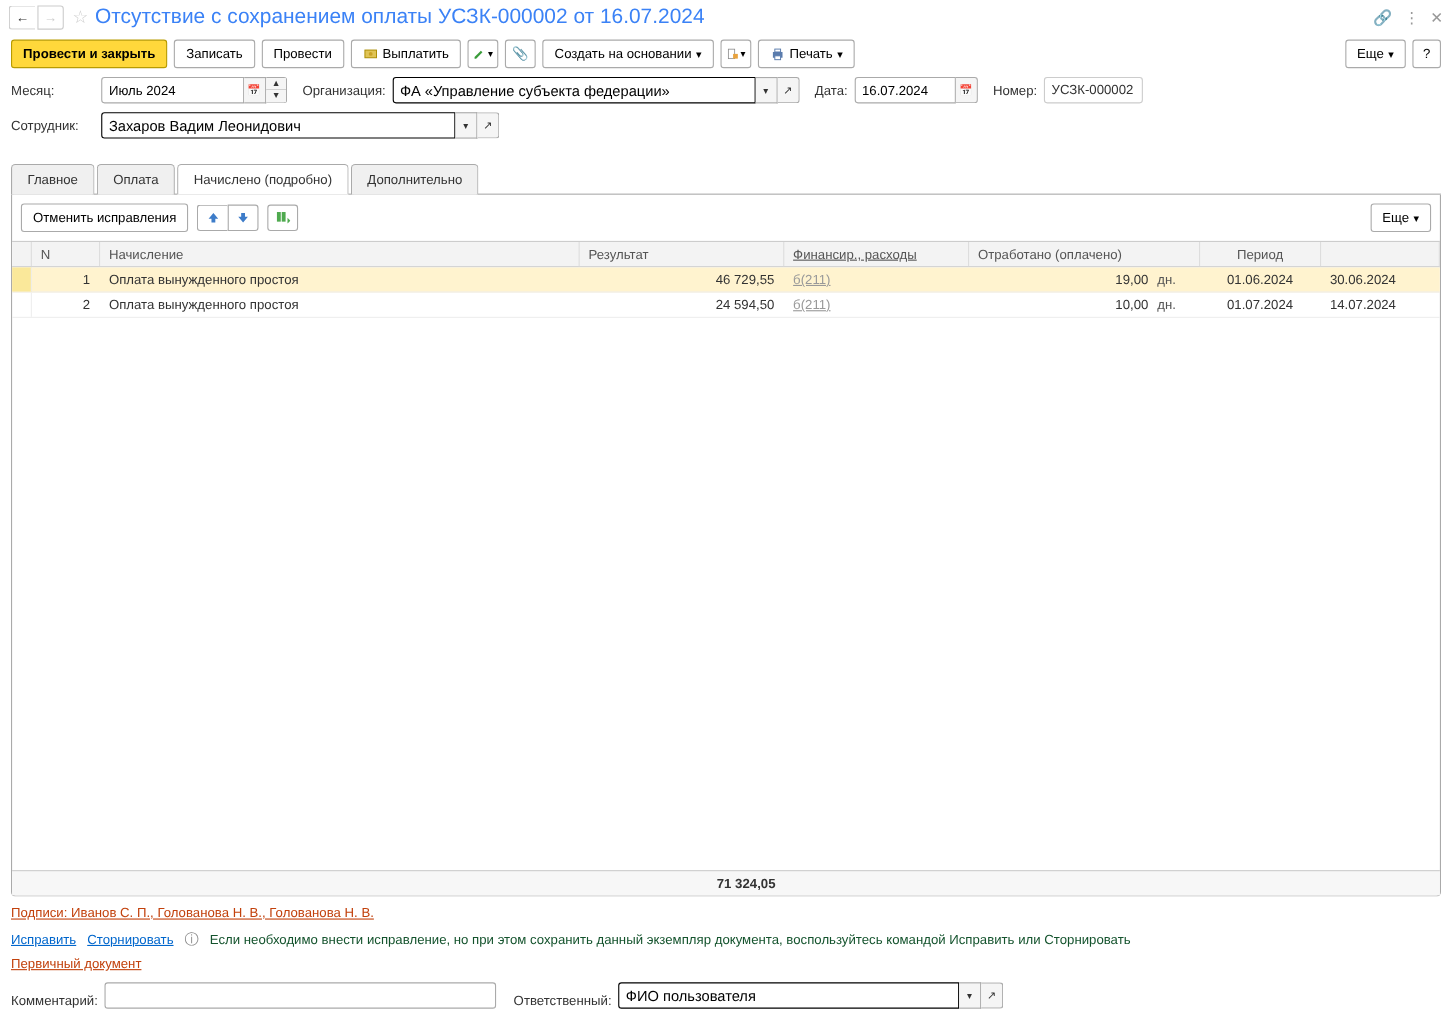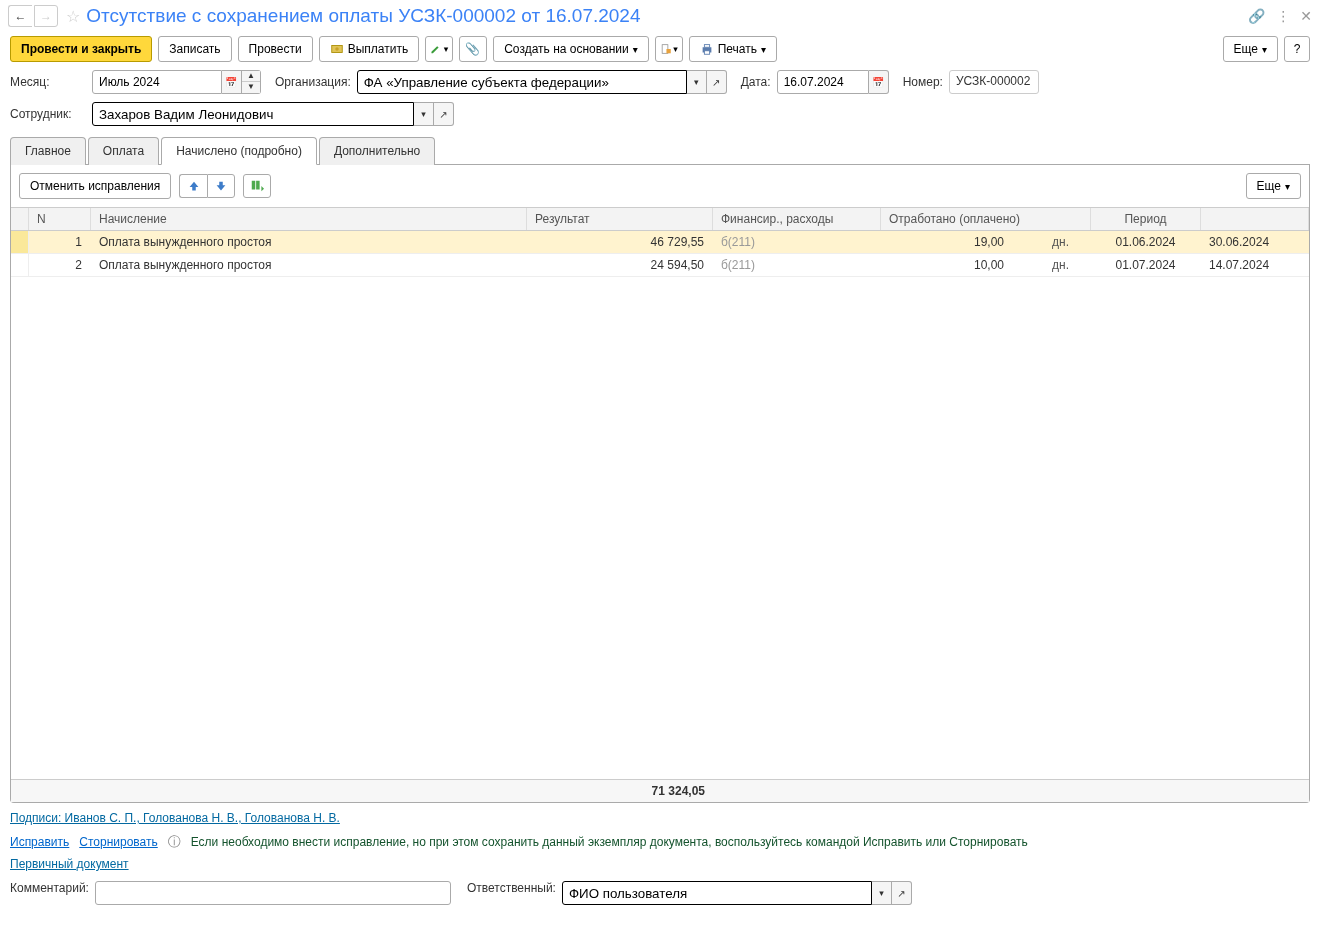--- a/index.html
+++ b/index.html
@@ -25,62 +25,62 @@
     .input-field { border: 1px solid #aaa; border-radius: 3px; padding: 3px 6px; font-size: 12px; height: 24px; }
     .input-month { width: 130px; border-radius: 3px 0 0 3px; }
     .icon-btn { border: 1px solid #aaa; border-left: none; height: 24px; width: 20px; background: #f5f5f5; display: flex; align-items: center; justify-content: center; font-size: 10px; }
     .spinner { display: flex; flex-direction: column; border: 1px solid #aaa; border-left: none; border-radius: 0 3px 3px 0; height: 24px; }
     .spinner-btn { width: 18px; height: 12px; background: #f5f5f5; font-size: 8px; line-height: 10px; text-align: center; cursor: pointer; }
     .spinner-btn:first-child { border-bottom: 1px solid #ccc; }
     .input-org { border: 1px solid #000000; border-radius: 3px 0 0 3px; padding: 3px 6px; height: 24px; }
     .input-btn-dd { border: 1px solid #aaa; border-left: none; height: 24px; width: 20px; background: #f5f5f5; display: flex; align-items: center; justify-content: center; font-size: 9px; }
     .input-btn-open { border: 1px solid #aaa; border-left: none; height: 24px; width: 20px; background: #f5f5f5; display: flex; align-items: center; justify-content: center; font-size: 10px; border-radius: 0 3px 3px 0; margin-right: 8px; }
     .readonly { background: #fff; border: 1px solid #ccc; border-radius: 3px; padding: 3px 6px; height: 24px; }
-    .tabs { display: flex; border-bottom: 1px solid #aaa; margin: 6px 10px 0; }
+    .tabs { display: flex; border-bottom: 1px solid #aaa; margin: 18px 10px 0; }
     .tab { padding: 6px 14px; border: 1px solid #aaa; border-bottom: none; background: #f0f0f0; border-radius: 4px 4px 0 0; margin-right: 2px; cursor: pointer; position: relative; top: 1px; }
     .tab.active { background: #fff; border-bottom: 1px solid #fff; }
     .tab-content { border: 1px solid #aaa; border-top: none; margin: 0 10px; border-radius: 0 0 4px 4px; }
     .tab-toolbar { display: flex; padding: 8px; gap: 8px; align-items: center; }
     .arrow-btn { width: 28px; height: 24px; border: 1px solid #aaa; border-radius: 3px; background: #fff; display: flex; align-items: center; justify-content: center; cursor: pointer; }
     .arrow-btn-group { display: flex; }
     .arrow-btn-group .arrow-btn:first-child { border-radius: 3px 0 0 3px; border-right: none; }
     .arrow-btn-group .arrow-btn:last-child { border-radius: 0 3px 3px 0; }
     .table-container { position: relative; }
     .table-head { display: flex; background: #f3f3f3; border-top: 1px solid #ccc; border-bottom: 1px solid #ccc; }
     .th { padding: 4px 8px; border-right: 1px solid #ddd; color: #555; }
     .col-n { width: 62px; text-align: left; }
     .col-name { width: 436px; }
     .col-result { width: 186px; }
-    .col-fin { width: 168px; }
+    .col-fin { width: 168px; text-decoration: underline; }
     .col-worked { width: 210px; }
     .col-period { width: 110px; text-align: center; }
     .col-period2 { flex: 1; }
     .table-body { height: 548px; overflow-y: auto; }
     .tr { display: flex; border-bottom: 1px solid #eee; }
     .tr.highlight { background: #fff3cf; }
     .tr.highlight .cell-color { background: #fae89a; }
     .td { padding: 4px 8px; border-right: 1px solid transparent; }
     .td.col-n { text-align: right; }
     .td.col-result { text-align: right; }
     .td.col-worked .worked-val { text-align: right; }
-    .worked-row { display: flex; gap: 40px; }
+    .worked-row { display: flex; }
     .worked-val { flex: 1; text-align: right; padding-right: 8px; }
     .worked-unit { width: 30px; color: #555; }
     .grayish { color: #999; }
     .cell-color { width: 18px; min-height: 22px; border-right: 1px solid #eee; }
     .table-footer { display: flex; border-top: 1px solid #ccc; background: #f7f7f7; }
     .tf { padding: 4px 8px; }
     .tf.col-result { text-align: right; font-weight: bold; }
     .footer-links { padding: 8px 10px 4px; }
-    .link { color: #0369a1; text-decoration: underline; cursor: pointer; }
+    .link { color: #c2410c; text-decoration: underline; cursor: pointer; }
     .link-row { display: flex; align-items: center; gap: 10px; padding: 4px 10px; }
     .link-blue { color: #0066cc; text-decoration: underline; cursor: pointer; }
     .info-icon { color: #888; font-size: 13px; }
     .hint-text { color: #14532d; }
-    .bottom-row { display: flex; align-items: flex-start; padding: 6px 10px; gap: 6px; }
+    .bottom-row { display: flex; align-items: flex-end; padding: 6px 10px; gap: 6px; }
     .input-comment { flex: 0 0 356px; border: 1px solid #aaa; border-radius: 3px; height: 24px; padding: 3px 6px; }
     .svg-icon { width: 14px; height: 14px; }
     .green-pencil { fill: #3a9c3a; }
     .blue-arrow { fill: #3d7cc9; }
     .printer { fill: #5a7cad; }
   </style>
 </head>
 <body>
 
 <div class="header-bar">

